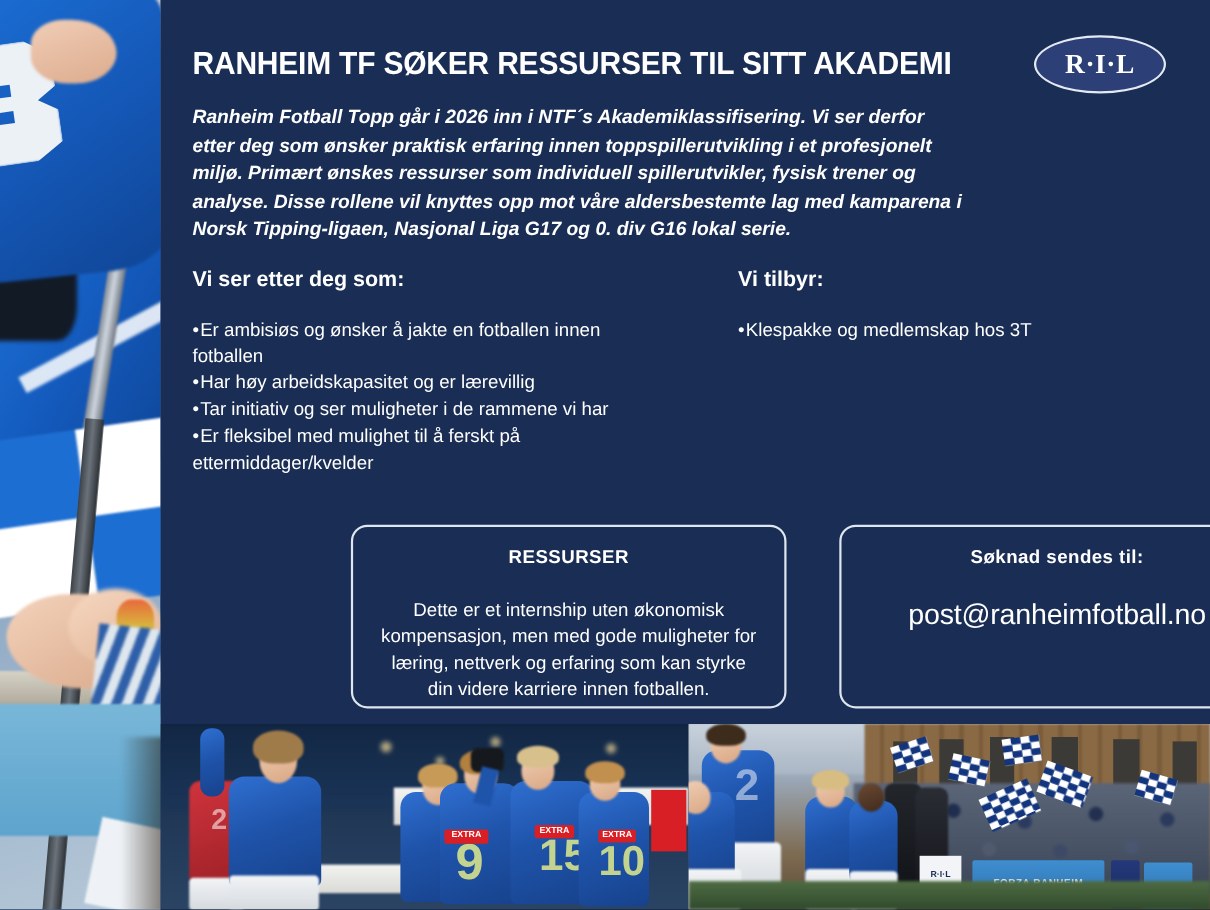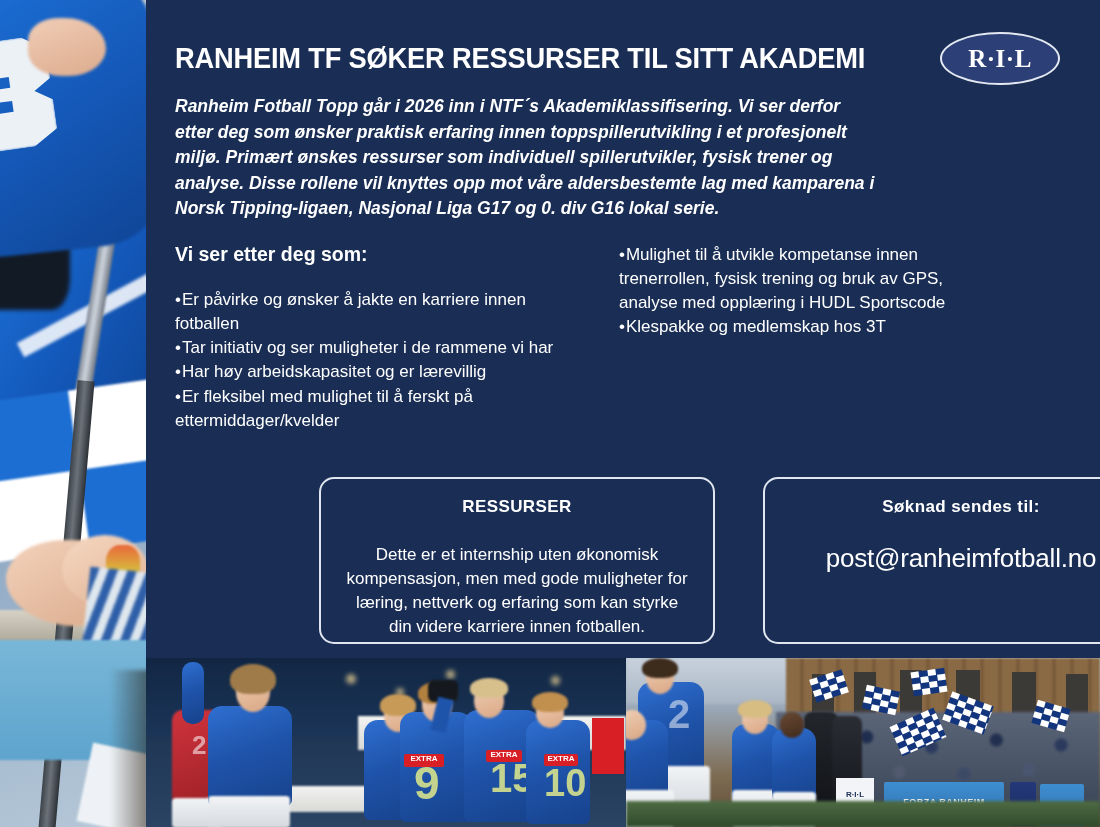--- a/index.html
+++ b/index.html
@@ -330,21 +330,21 @@
     font-style: italic;
     font-weight: 600;
     line-height: 1.46;
     color: #ffffff;
     margin: 0;
   }
 
   
   .columns {
     position: absolute; left: 29px; top: 243px; right: 34px;
-    display: flex; gap: 64px;
+    display: flex; gap: 116px;
   }
   .col { width: 380px; }
   .col-head {
     font-size: 19.5px;
     font-weight: 700;
     margin: 0 0 22px 0;
   }
   .bullets { margin: 0; padding: 0; list-style: none; }
   .bullets li {
     font-size: 17px;
@@ -534,30 +534,30 @@
       </div>
     </div>
 
     <p class="intro">Ranheim Fotball Topp går i 2026 inn i NTF´s Akademiklassifisering. Vi ser derfor etter deg som ønsker praktisk erfaring innen toppspillerutvikling i et profesjonelt miljø. Primært ønskes ressurser som individuell spillerutvikler, fysisk trener og analyse. Disse rollene vil knyttes opp mot våre aldersbestemte lag med kamparena i Norsk Tipping-ligaen, Nasjonal Liga G17 og 0. div G16 lokal serie.</p>
 
     <div class="columns">
 
       <div class="col">
         <h2 class="col-head">Vi ser etter deg som:</h2>
         <ul class="bullets">
-          <li>Er påvirke og ønsker å jakte en karriere innen fotballen</li>
+          <li>Er ambisiøs og ønsker å jakte en fotballen innen fotballen</li>
+          <li>Har høy arbeidskapasitet og er lærevillig</li>
           <li>Tar initiativ og ser muligheter i de rammene vi har</li>
-          <li>Har høy arbeidskapasitet og er lærevillig</li>
           <li>Er fleksibel med mulighet til å ferskt på ettermiddager/kvelder</li>
         </ul>
       </div>
 
       <div class="col">
+        <h2 class="col-head">Vi tilbyr:</h2>
         <ul class="bullets">
-          <li>Mulighet til å utvikle kompetanse innen trenerrollen, fysisk trening og bruk av GPS, analyse med opplæring i HUDL Sportscode</li>
           <li>Klespakke og medlemskap hos 3T</li>
         </ul>
       </div>
 
     </div>
 
     <div class="boxes">
       <div class="box">
         <h3 class="box-title">RESSURSER</h3>
         <p class="box-body">Dette er et internship uten økonomisk kompensasjon, men med gode muligheter for læring, nettverk og erfaring som kan styrke din videre karriere innen fotballen.</p>

